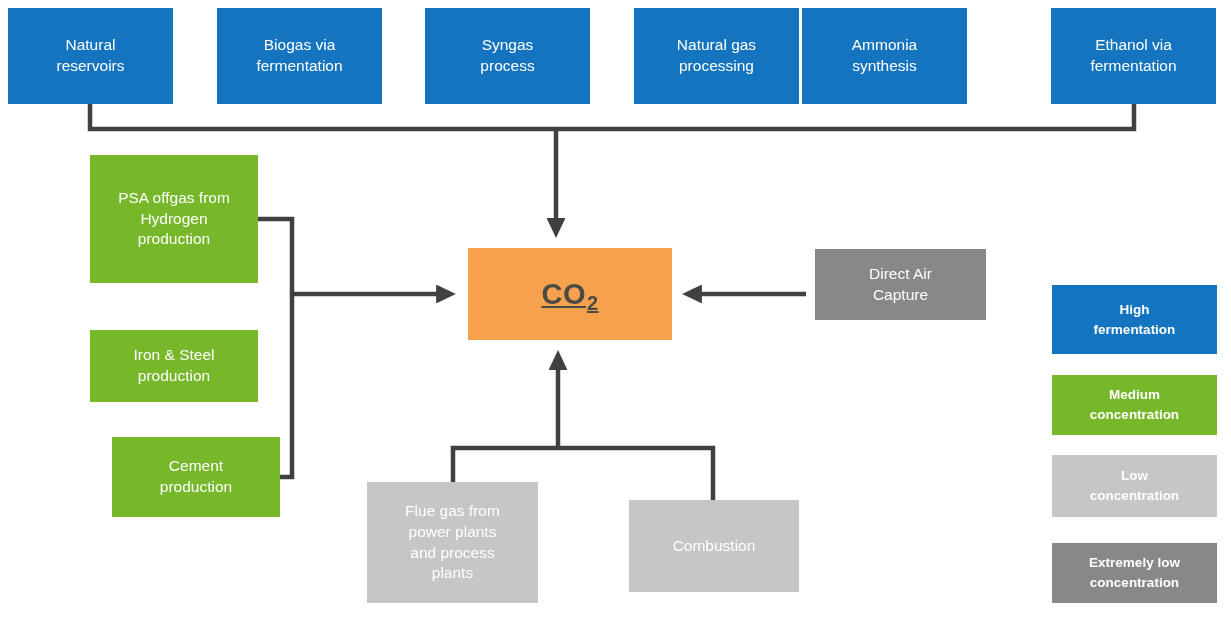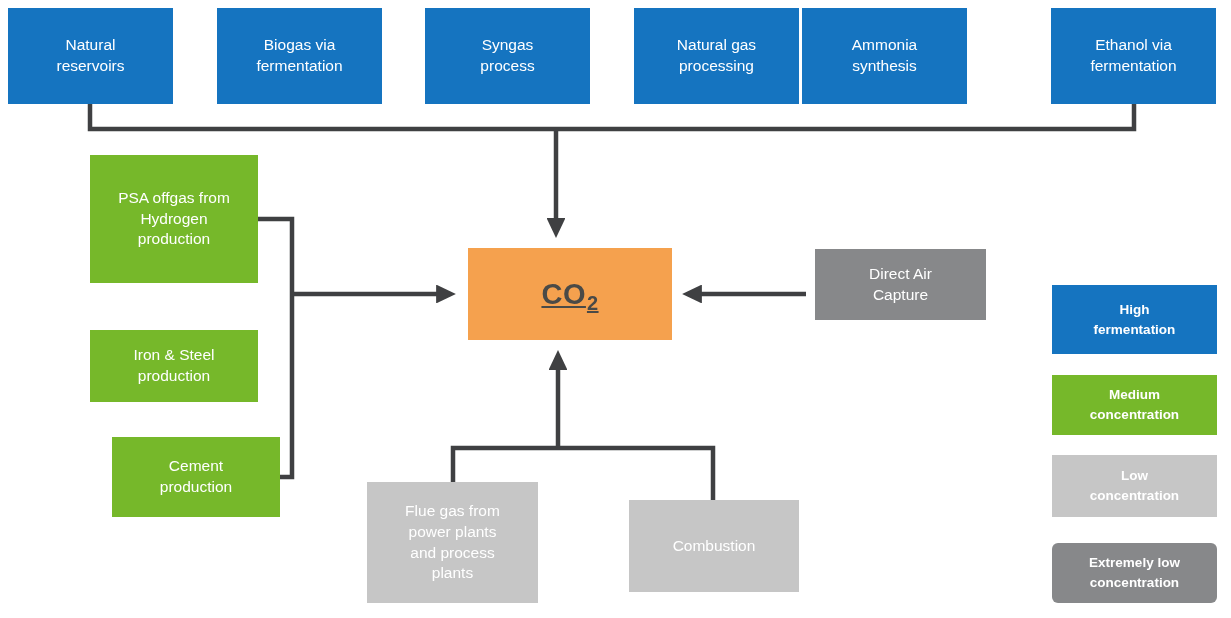--- a/index.html
+++ b/index.html
@@ -127,16 +127,16 @@
 and process
 plants</div>
   <div class="node comb" style="background-color: rgb(198, 198, 198);">Combustion</div>
 
   <div class="node legend-node lg0" style="background-color: rgb(21, 116, 192);">High
 fermentation</div>
   <div class="node legend-node lg1" style="background-color: rgb(118, 184, 42);">Medium
 concentration</div>
   <div class="node legend-node lg2" style="background-color: rgb(198, 198, 198);">Low
 concentration</div>
-  <div class="node legend-node lg3" style="background-color: rgb(135, 136, 138); border-radius: 6px;">Extremely low
+  <div class="node legend-node lg3" style="background-color: rgb(135, 136, 138);">Extremely low
 concentration</div>
 
 </div>
 
 </body></html>

